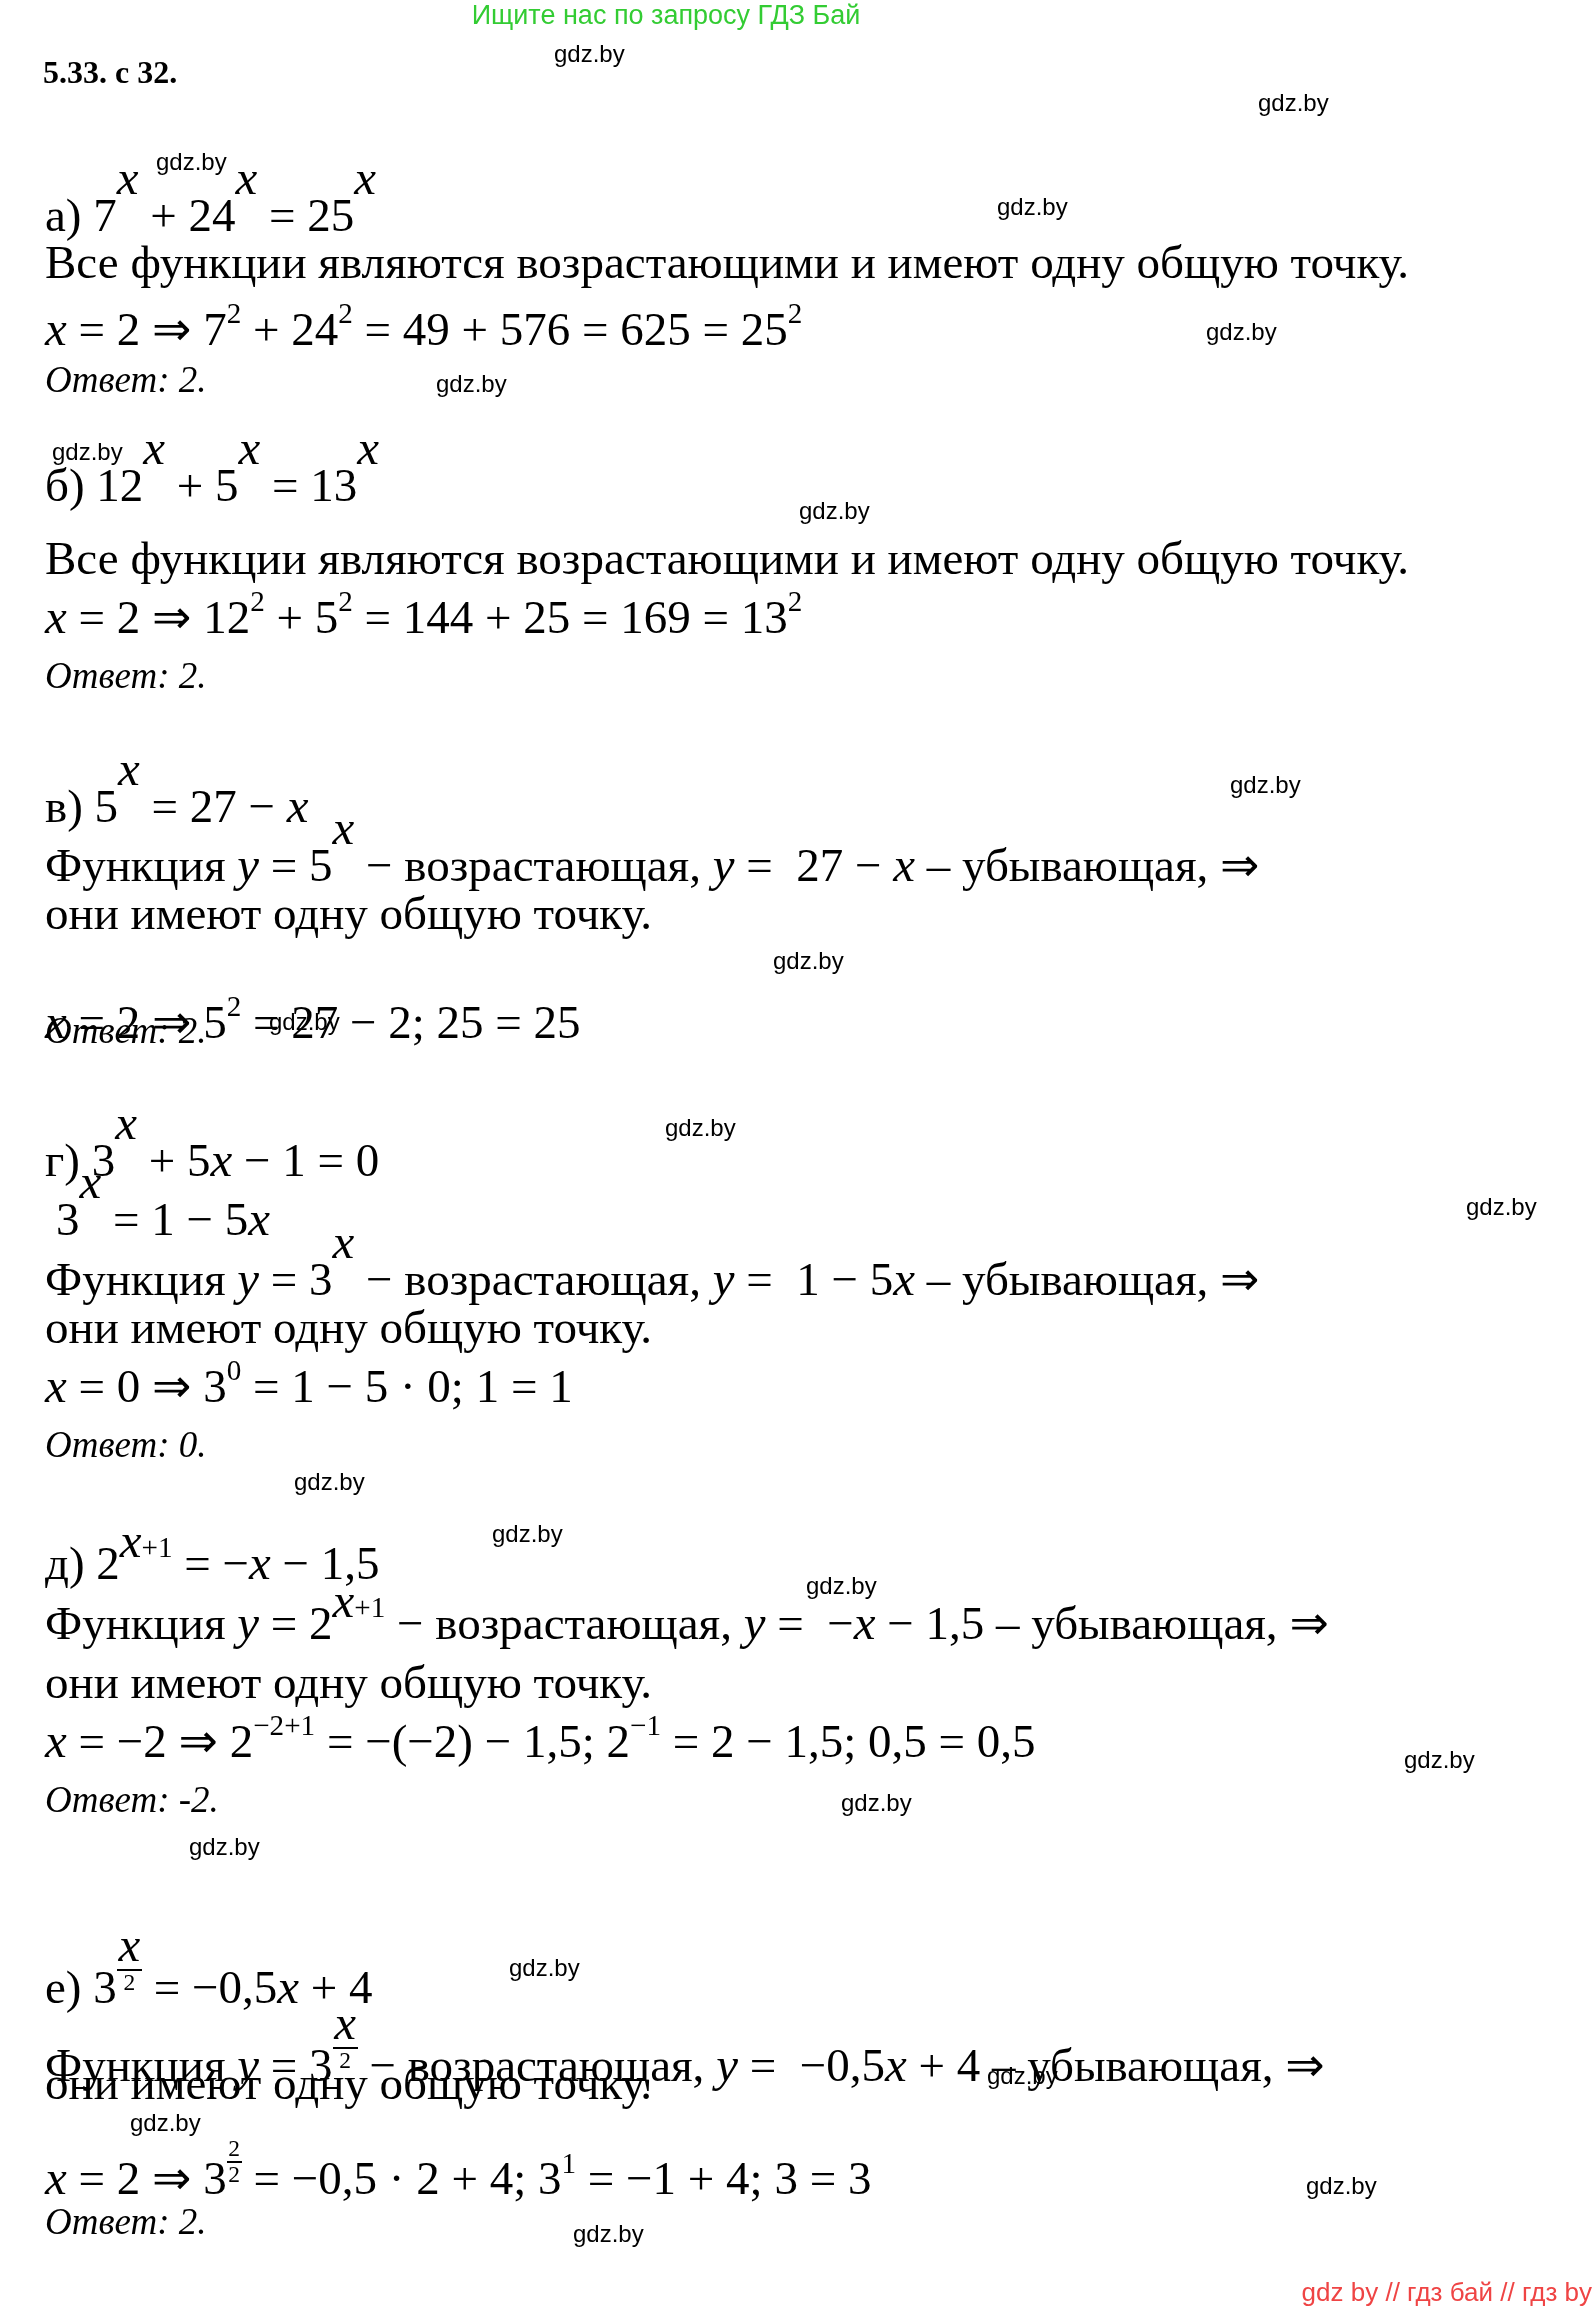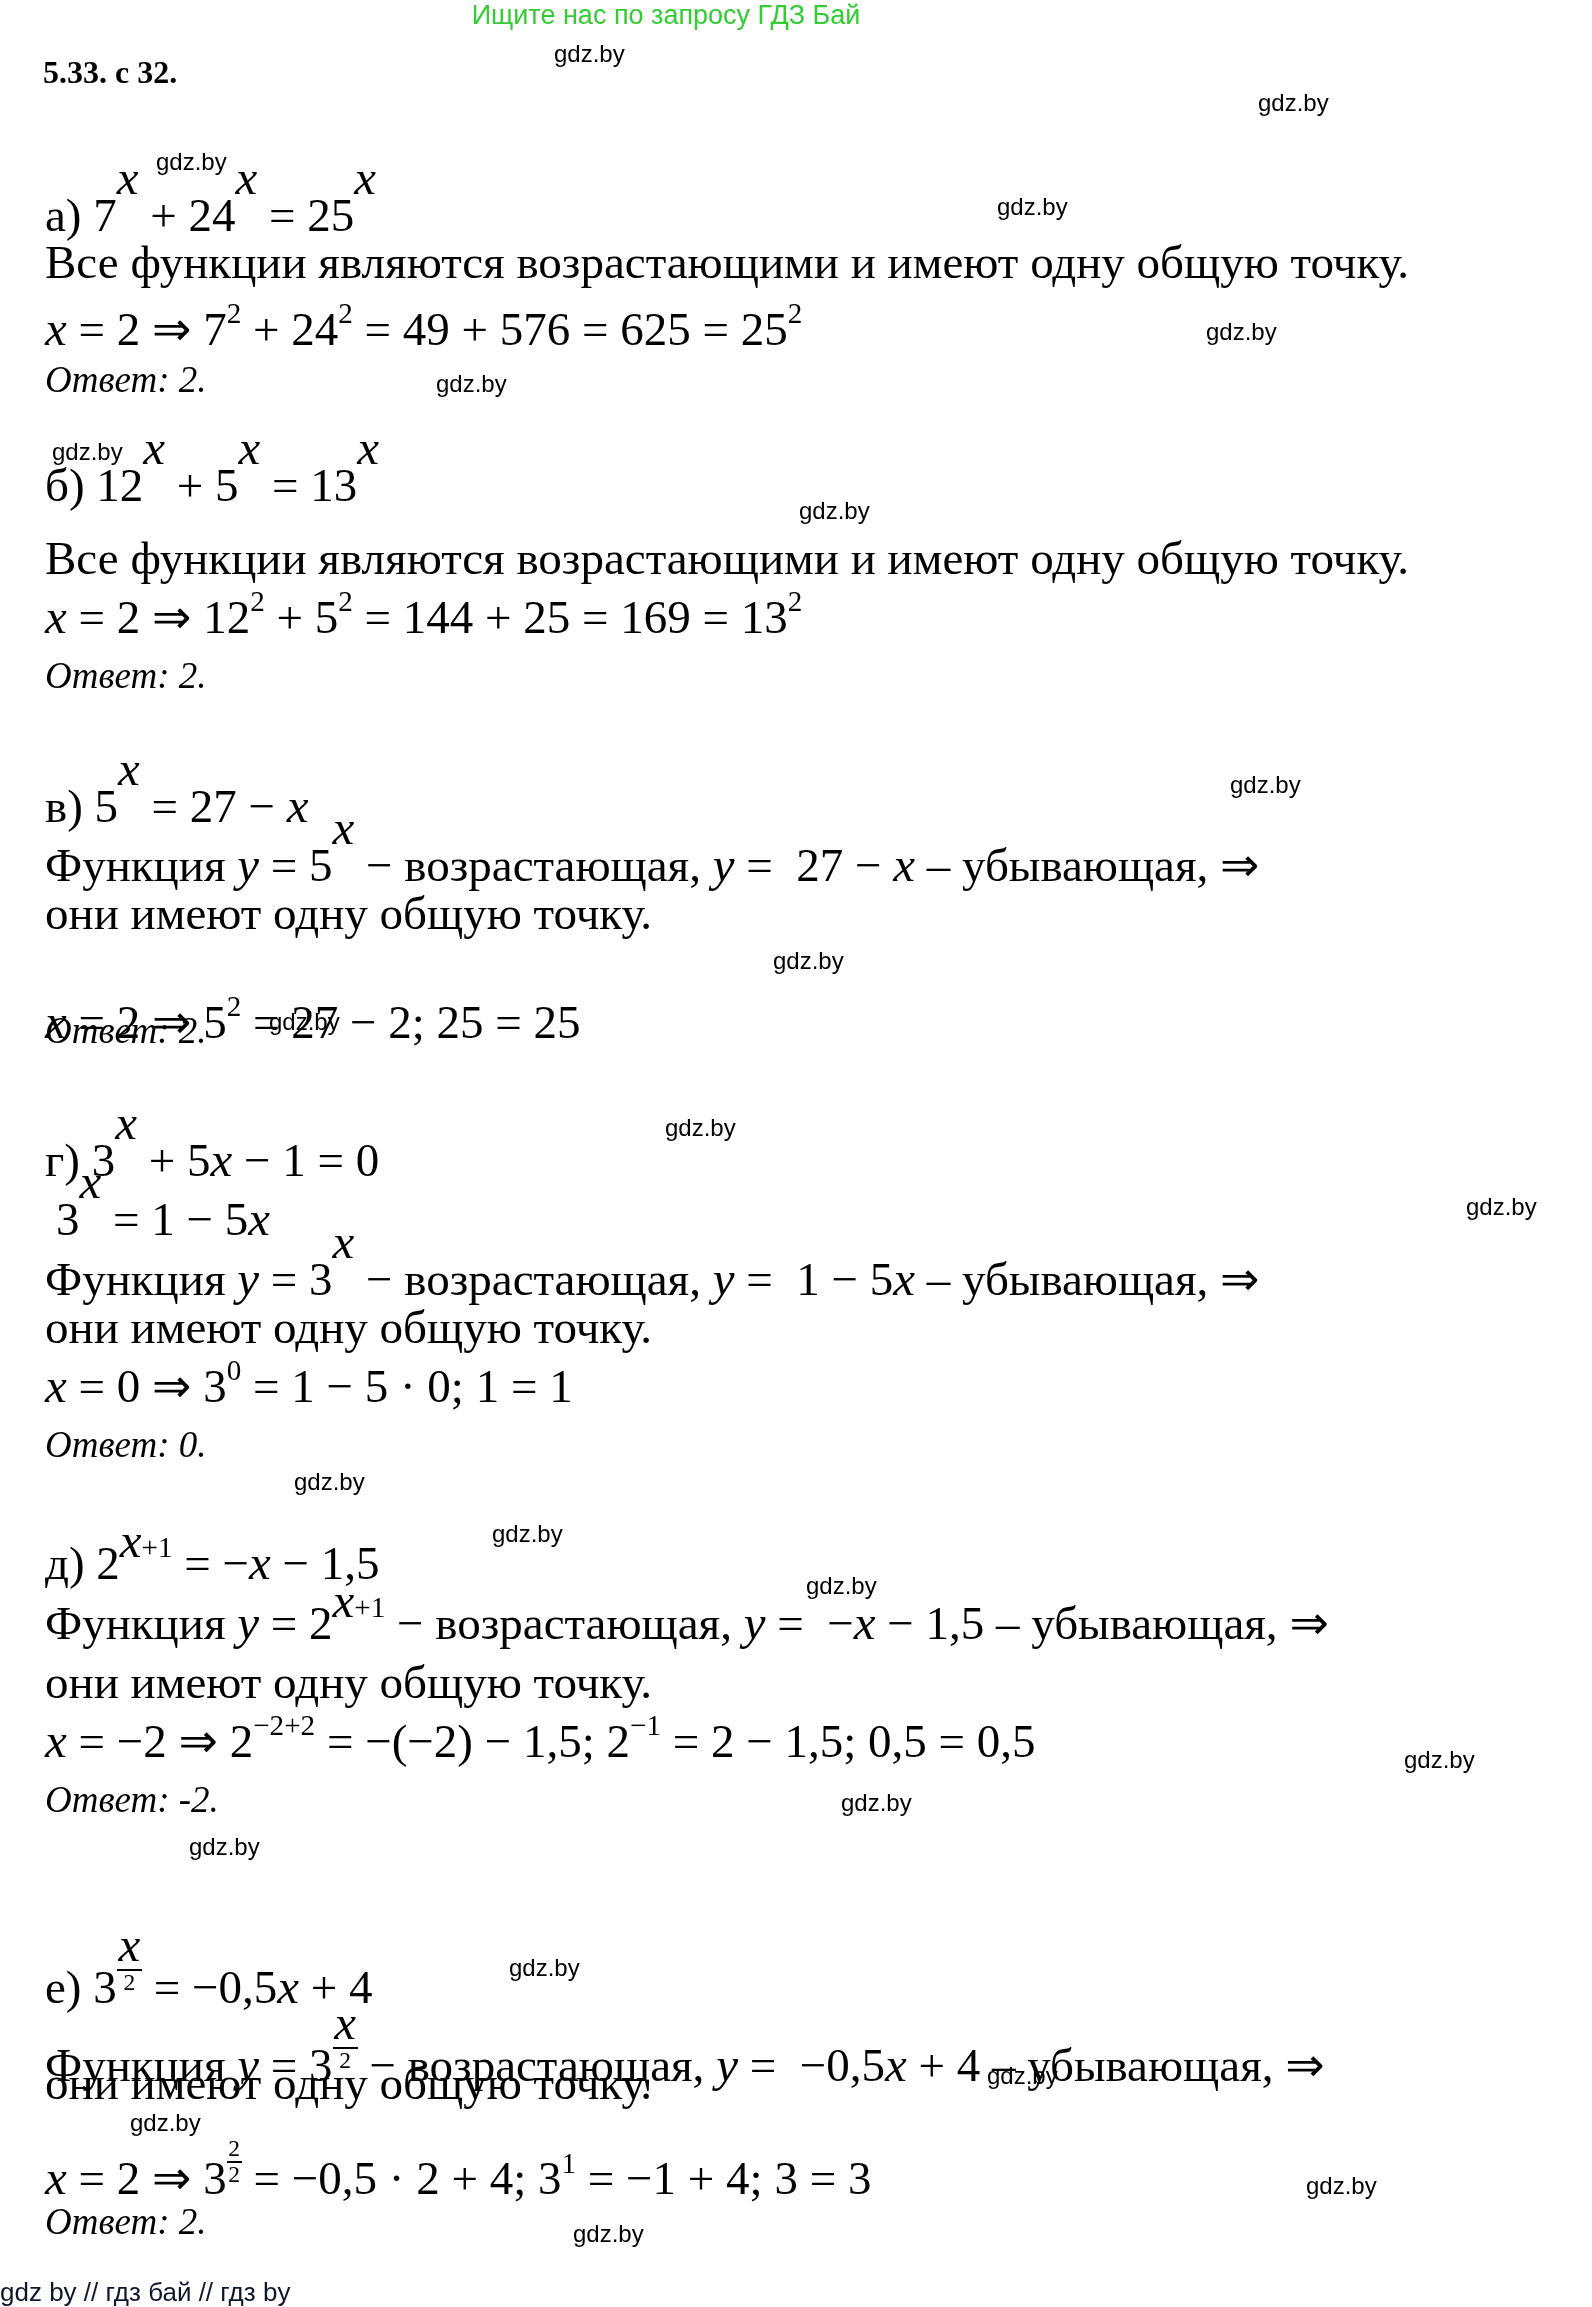--- a/index.html
+++ b/index.html
@@ -8,21 +8,21 @@
   .top-banner { left:0; width:1332px; top:0; text-align:center; font-family:"Liberation Sans", sans-serif; font-size:27px; color:#33cc33; }
   .title { left:43px; top:54px; font-family:"Liberation Serif", serif; font-weight:bold; font-size:32px; }
   .wm { font-family:"Liberation Sans", sans-serif; font-size:24px; color:#000; }
   .line { left:45px; font-family:"Liberation Serif", serif; font-size:47px; line-height:52px; }
   .mi { font-style:italic; font-family:"Liberation Serif", serif; font-size:49px; }
   .answer { font-style:italic; font-family:"Liberation Serif", serif; font-size:37px; }
   sup { font-size:0.62em; vertical-align:0.75em; line-height:0; }
   .frac { display:inline-block; vertical-align:0.55em; text-align:center; font-size:0.5em; line-height:1; }
   .frac span { display:block; }
   .frac .num { border-bottom:2.6px solid #000; padding:0 1.7px; }
-  .footer { left:0; width:1592px; top:2277px; text-align:left; font-family:"Liberation Sans", sans-serif; font-size:26px; color:#0f172a; }
+  .footer { left:0; width:1592px; top:2277px; text-align:right; font-family:"Liberation Sans", sans-serif; font-size:26px; color:#ef4444; }
 </style>
 </head>
 <body>
 
 <div class="abs top-banner">Ищите нас по запросу ГДЗ Бай</div>
 <div class="abs title">5.33. с 32.</div>
 
 <div id="wm-layer">
     <div class="abs wm" style="left: 554px; top: 40px;">gdz.by</div>
     <div class="abs wm" style="left: 1258px; top: 89px;">gdz.by</div>
@@ -69,21 +69,21 @@
 <div class="abs line" style="top:1123px"><span>г)</span> 3<sup class="mi">x</sup> + 5<span class="mi">x</span> − 1 = 0</div>
 <div class="abs line" style="top:1182px; left:56px">3<sup class="mi">x</sup> = 1 − 5<span class="mi">x</span></div>
 <div class="abs line" style="top:1242px"><span>Функция</span> <span class="mi">y</span> = 3<sup class="mi">x</sup> − <span>возрастающая,</span> <span class="mi">y</span> =&nbsp; 1 − 5<span class="mi">x</span> – <span>убывающая,</span> <span>⇒</span></div>
 <div class="abs line" style="top:1301px">они имеют одну общую точку.</div>
 <div class="abs line" style="top:1360px"><span class="mi">x</span> = 0 ⇒ 3<sup>0</sup> = 1 − 5 · 0; 1 = 1</div>
 <div class="abs line answer" style="top:1419px"><span>Ответ:</span> <span>0.</span></div>
 
 <div class="abs line" style="top:1537px"><span>д)</span> 2<sup><span class="mi">x</span>+1</sup> = −<span class="mi">x</span> − 1,5</div>
 <div class="abs line" style="top:1597px"><span>Функция</span> <span class="mi">y</span> = 2<sup><span class="mi">x</span>+1</sup> − <span>возрастающая,</span> <span class="mi">y</span> =&nbsp; −<span class="mi">x</span> − 1,5 – <span>убывающая,</span> <span>⇒</span></div>
 <div class="abs line" style="top:1656px">они имеют одну общую точку.</div>
-<div class="abs line" style="top:1715px"><span class="mi">x</span> = −2 ⇒ 2<sup>−2+2</sup> = −(−2) − 1,5; 2<sup>−1</sup> = 2 − 1,5; 0,5 = 0,5</div>
+<div class="abs line" style="top:1715px"><span class="mi">x</span> = −2 ⇒ 2<sup>−2+1</sup> = −(−2) − 1,5; 2<sup>−1</sup> = 2 − 1,5; 0,5 = 0,5</div>
 <div class="abs line answer" style="top:1774px"><span>Ответ:</span> <span>-2.</span></div>
 
 <div class="abs line" style="top:1920px"><span>е)</span> 3<span class="frac"><span class="num mi">x</span><span>2</span></span> = −0,5<span class="mi">x</span> + 4</div>
 <div class="abs line" style="top:1998px"><span>Функция</span> <span class="mi">y</span> = 3<span class="frac"><span class="num mi">x</span><span>2</span></span> − <span>возрастающая,</span> <span class="mi">y</span> =&nbsp; −0,5<span class="mi">x</span> + 4 – <span>убывающая,</span> <span>⇒</span></div>
 <div class="abs line" style="top:2057px">они имеют одну общую точку.</div>
 <div class="abs line" style="top:2137px"><span class="mi">x</span> = 2 ⇒ 3<span class="frac"><span class="num">2</span><span>2</span></span> = −0,5 · 2 + 4; 3<sup>1</sup> = −1 + 4; 3 = 3</div>
 <div class="abs line answer" style="top:2196px"><span>Ответ:</span> <span>2.</span></div>
 
 <div class="abs footer">gdz by  //  гдз бай  //  гдз by</div>
 

